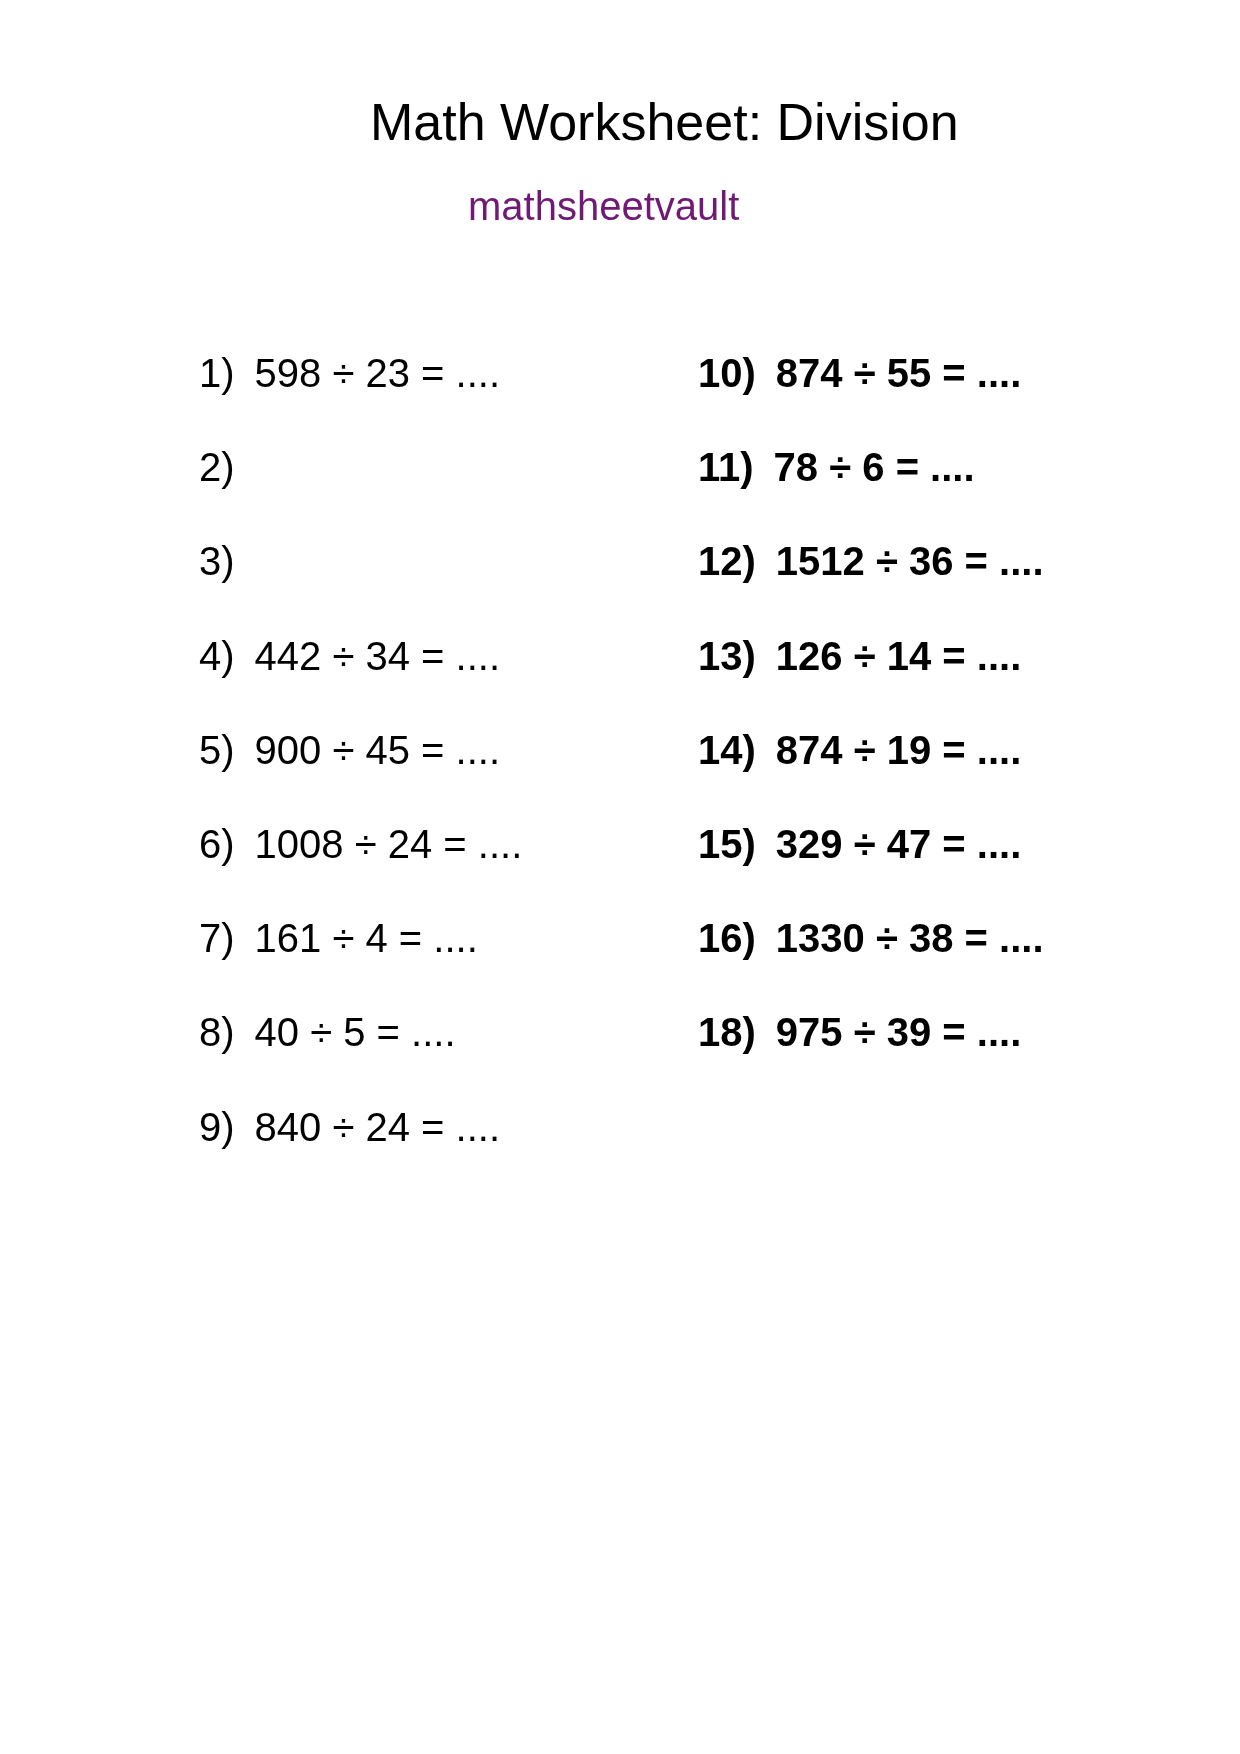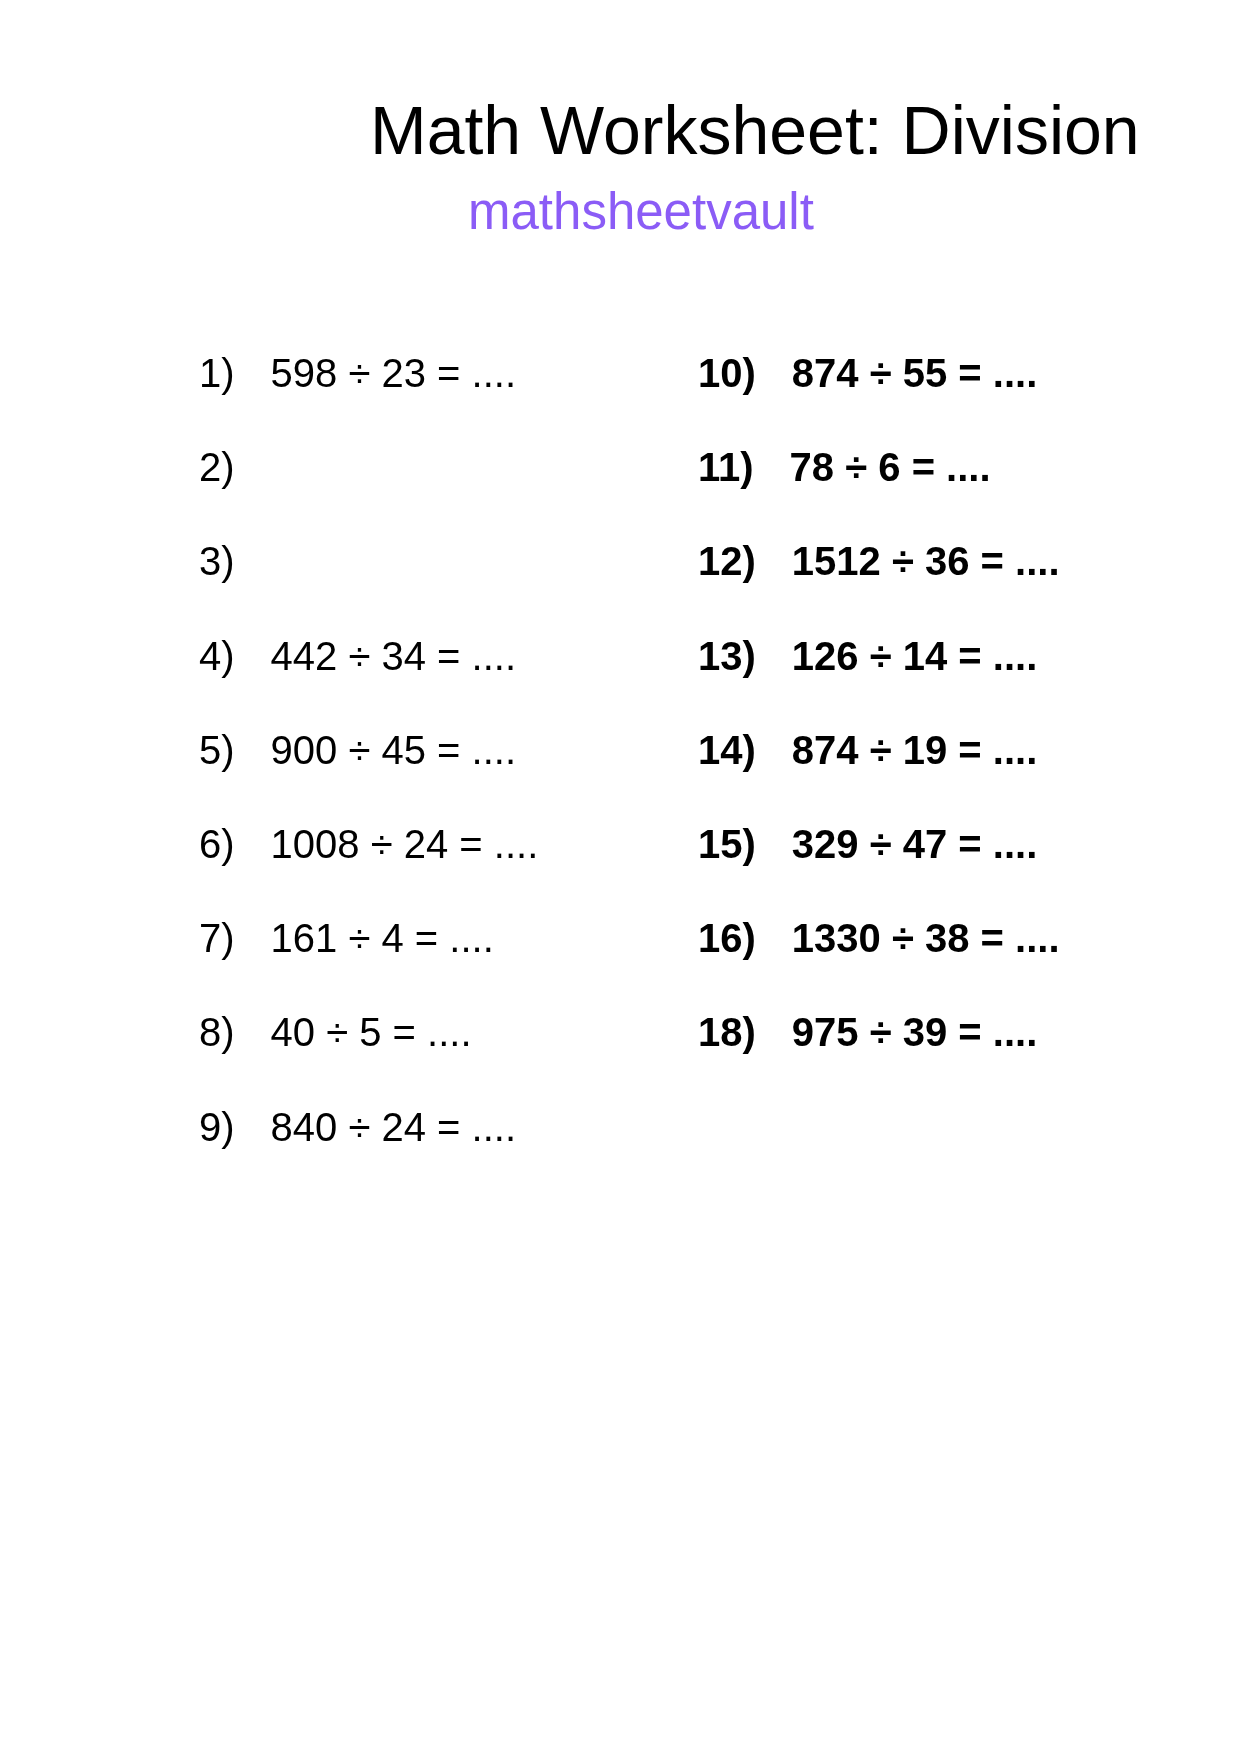--- a/index.html
+++ b/index.html
@@ -1,24 +1,24 @@
 <!DOCTYPE html>
 <html><head>
   <meta charset="utf-8">
   <style>
     html, body { margin: 0; padding: 0; background: #ffffff; }
     body { width: 1240px; height: 1754px; position: relative; overflow: hidden; font-family: "Liberation Sans", sans-serif; color: #000; }
-    .title { position: absolute; left: 370px; top: 96px; font-size: 68px; line-height: 1; white-space: nowrap; }
-    .subtitle { position: absolute; left: 468px; top: 186px; font-size: 51px; line-height: 1; color: #8b5cf6; white-space: nowrap; }
+    .title { position: absolute; left: 370px; top: 96px; font-size: 52px; line-height: 1; white-space: nowrap; }
+    .subtitle { position: absolute; left: 468px; top: 186px; font-size: 40px; line-height: 1; color: #701a75; white-space: nowrap; }
     .col { position: absolute; top: 353px; }
     .col-left { left: 199px; }
     .col-right { left: 698px; font-weight: bold; }
     .problem { height: 94.2px; font-size: 40px; line-height: 1; white-space: nowrap; display: flex; }
     .num { display: inline-block; }
-    .expr { display: inline-block; margin-left: 36px; }
+    .expr { display: inline-block; margin-left: 20px; }
   </style>
 </head>
 <body>
 
 <div class="title">Math Worksheet: Division</div>
 <div class="subtitle">mathsheetvault</div>
 
 <div class="col col-left">
   <div class="problem">
       <span class="num">1)</span>

